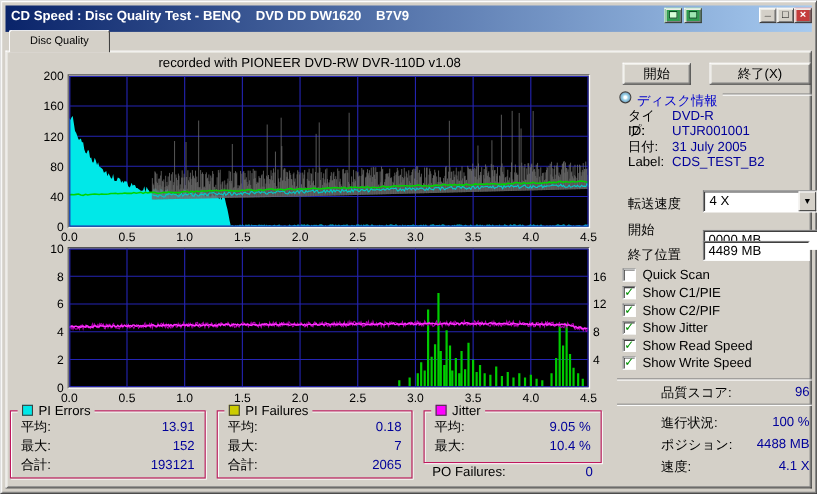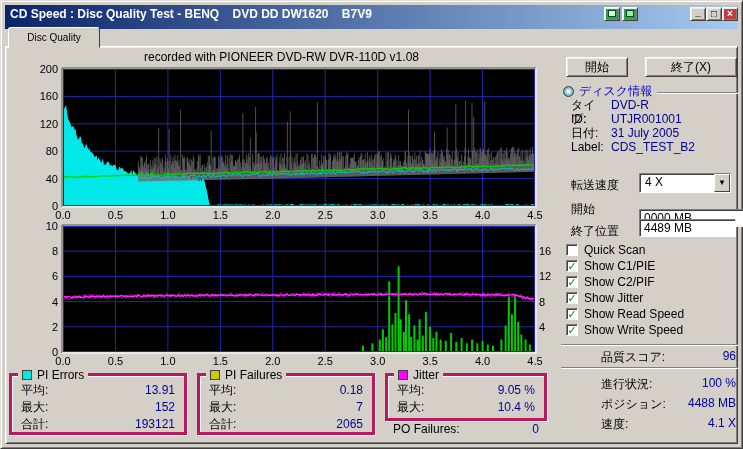--- a/index.html
+++ b/index.html
@@ -32,21 +32,21 @@
   .abs { position:absolute; z-index:2; }
 
   .chart-title { left:8px; top:49px; width:545px; text-align:center; font-size:12px; color:#000; }
   .chart { z-index:2; }
   .chart-top { left:8px; top:62px; }
   .chart-bottom { left:8px; top:220px; }
 
   .btn { background:#d4d0c8; border:1px solid; border-color:#ffffff #404040 #404040 #ffffff;
          box-shadow: inset 1px 1px 0 #ecebe5, inset -1px -1px 0 #808080;
          font-size:12px; text-align:center; cursor:default; color:#000; }
-  .hdr { display:flex; align-items:center; gap:5px; font-size:12px; color:#0000cc; }
+  .hdr { display:flex; gap:5px; font-size:12px; color:#0000cc; }
   .hdr .rule { flex:1; height:2px; border-top:1px solid #808080; border-bottom:1px solid #ffffff; margin-top:2px; }
   .disc-icon { width:11px; height:11px; border-radius:50%; background:radial-gradient(circle,#ffffff 18%,#9fd4e8 40%,#4a7aa8 100%); border:1px solid #404040; }
 
   .info-row { display:flex; height:14px; line-height:14px; font-size:12px; }
   .info-label { width:40px; color:#000; }
   .info-value { color:#000099; }
 
   .combo { background:#fff; border:1px solid; border-color:#808080 #ffffff #ffffff #808080;
            box-shadow: inset 1px 1px 0 #404040; display:flex; }
   .combo-val { flex:1; font-size:12px; line-height:17px; padding-left:5px; color:#000; }
@@ -59,21 +59,21 @@
   .cb-row { display:flex; align-items:center; gap:6px; height:16px; font-size:12px; }
   .cb-box { width:12px; height:12px; background:#fff; border:1px solid; border-color:#808080 #ffffff #ffffff #808080;
             box-shadow: inset 1px 1px 0 #404040; font-size:11px; line-height:10px; text-align:center;
             color:#009000; font-weight:bold; }
 
   .sep { height:2px; border-top:1px solid #808080; border-bottom:1px solid #ffffff; }
   .stat-line { display:flex; justify-content:space-between; font-size:12px; }
   .stat-line .lab { color:#000;margin-left:37px; }
   .stat-line .val { color:#000099; }
 
-  .groupbox { position:absolute; top:372px; border:3px solid #be185d;
+  .groupbox { position:absolute; top:372px; border:1px solid #be185d;
               box-shadow:1px 1px 0 #ffffff, inset 1px 1px 0 #ffffff; z-index:2; padding-top:6px;text-align:center; }
   .legend { position:absolute; top:-8px; left:6px; background:#d4d0c8; padding:0 4px;
             display:flex; align-items:center; gap:5px; font-size:12px; line-height:14px; color:#000; }
   .sw { width:10px; height:10px; border:1px solid #404040; display:inline-block; }
   .srow { display:flex; justify-content:space-between; padding:0 9px; line-height:17px; font-size:12px; }
   .srow .sl { color:#000; }
   .srow .sv { color:#000099; }
   .po-row { display:flex; justify-content:space-between; font-size:12px; }
   .po-row .lab { color:#000; }
   .po-row .val { color:#000099; }
@@ -258,21 +258,21 @@
         <span class="info-value">31 July 2005</span>
       </div>
       <div class="info-row">
         <span class="info-label">Label:</span>
         <span class="info-value">CDS_TEST_B2</span>
       </div>
     </div>
 
 
   <div class="abs" style="left:570px; top:176px; font-size:12px;">転送速度</div>
-  <div class="abs combo" style="left:638px; top:172px; width:92px; height:20px;">
+  <div class="abs combo" style="left:638px; top:172px; width:104px; height:20px;">
     <span class="combo-val">4 X</span>
     <span class="combo-btn">▼</span>
   </div>
 
   <div class="abs" style="left:570px; top:200px; font-size:12px;">開始</div>
   <input class="abs tbox" style="left: 638px; top: 208px; width: 115px; height: 18px;" value="0000 MB">
 
   <div class="abs" style="left:570px; top:222px; font-size:12px;">終了位置</div>
   <input class="abs tbox" style="left: 638px; top: 218px; width: 97px; height: 18px;" value="4489 MB">
 

